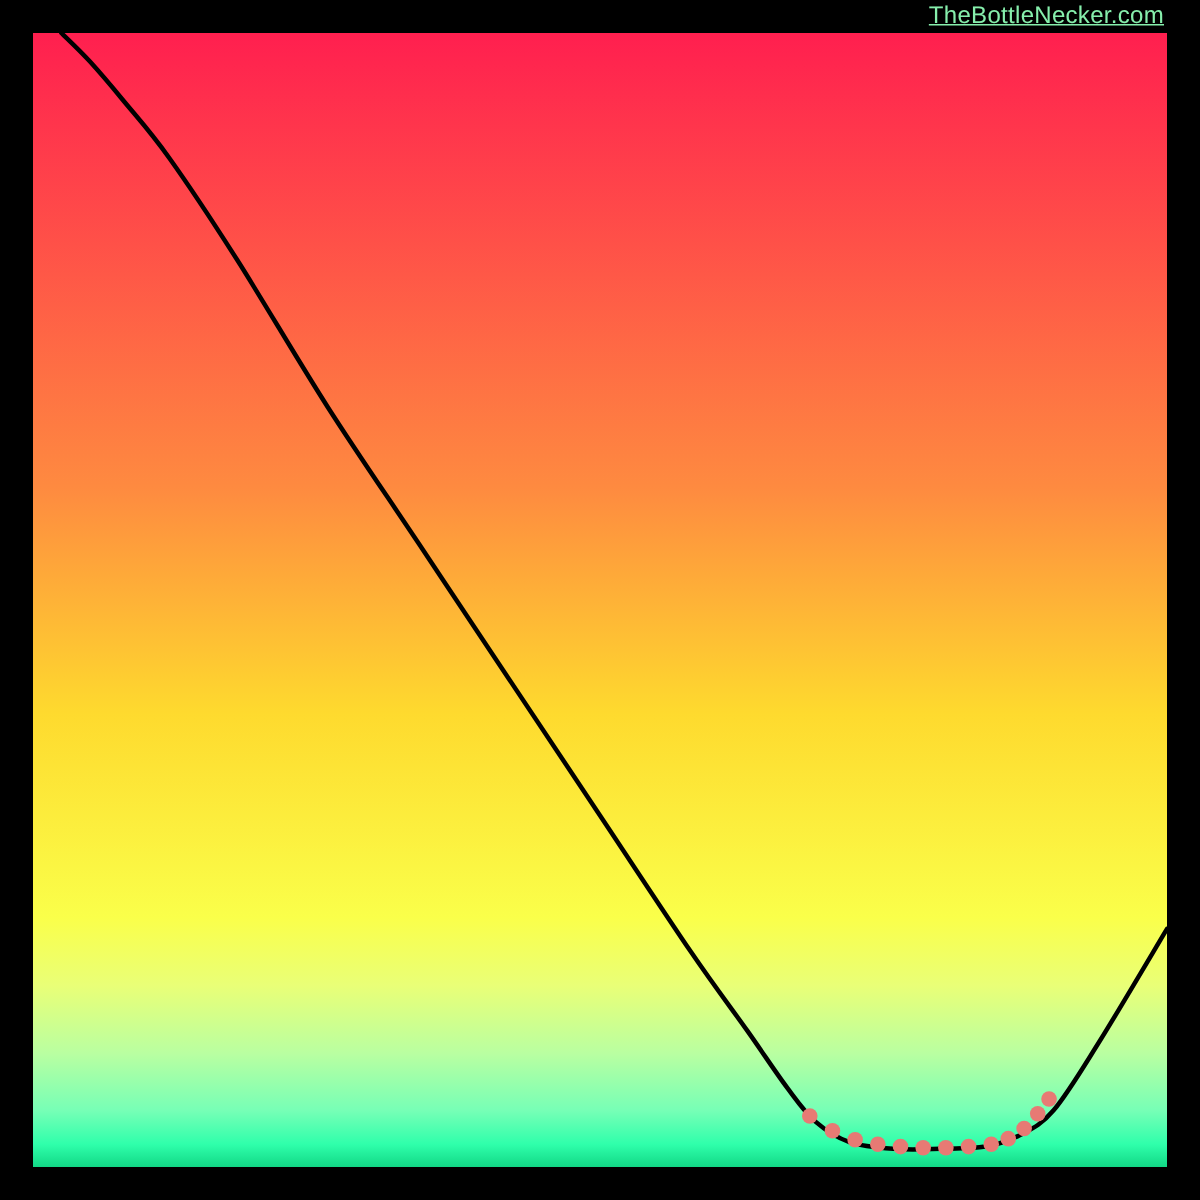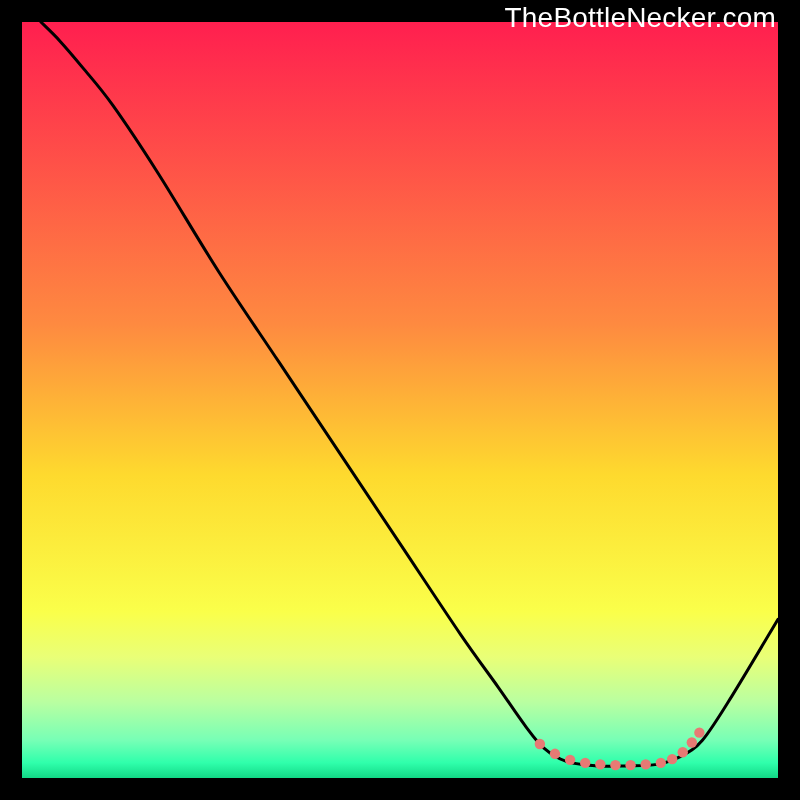--- a/index.html
+++ b/index.html
@@ -16,25 +16,26 @@
     left: 22px;
     top: 22px;
     width: 756px;
     height: 756px;
     background: #000;
   }
   .watermark {
     position: absolute;
     top: 2px;
     right: 24px;
-    color: #ffffff;
-    font-size: 28px;
+    color: #86efac;
+    font-size: 16px;
     letter-spacing: 0.2px;
     font-weight: 500;
     user-select: none;
+    text-decoration: underline;
   }
   svg { display: block; }
 </style>
 </head>
 <body>
 
 <div class="frame">
   <svg id="chart-svg" width="756" height="756" viewBox="0 0 756 756">
     <defs>
       <linearGradient id="bg-grad" x1="0" y1="0" x2="0" y2="1">

